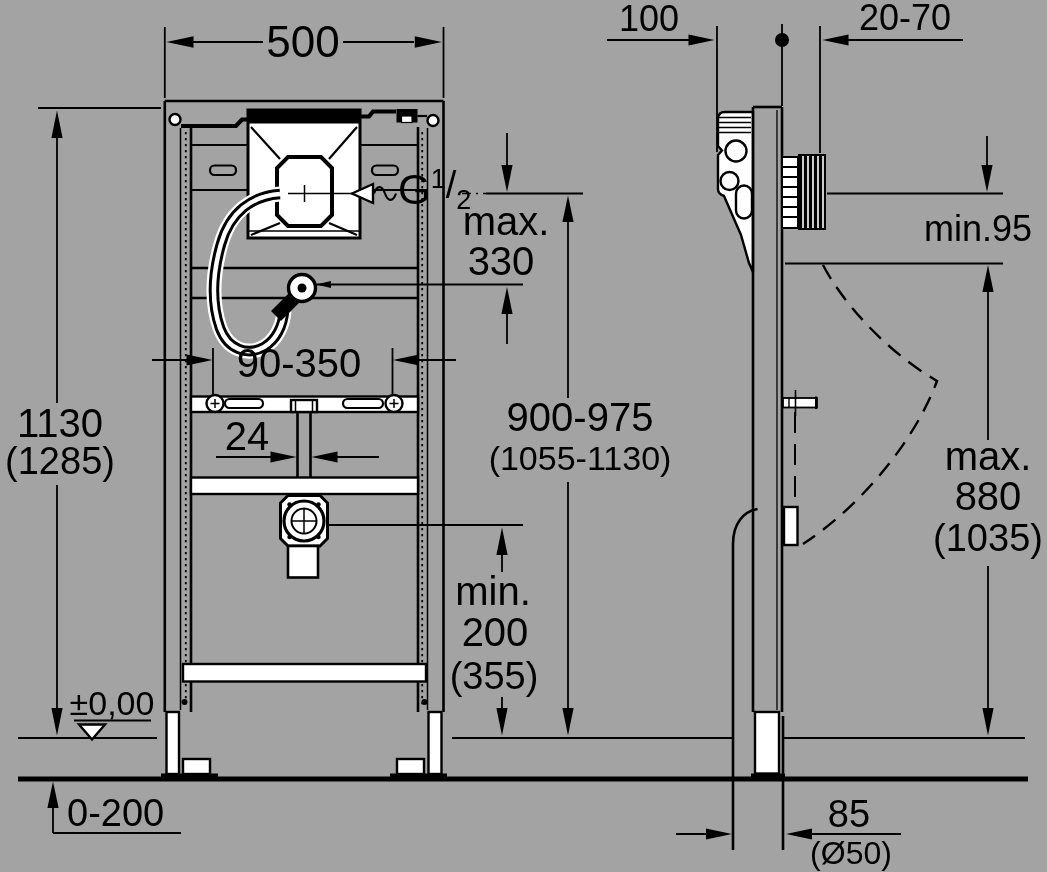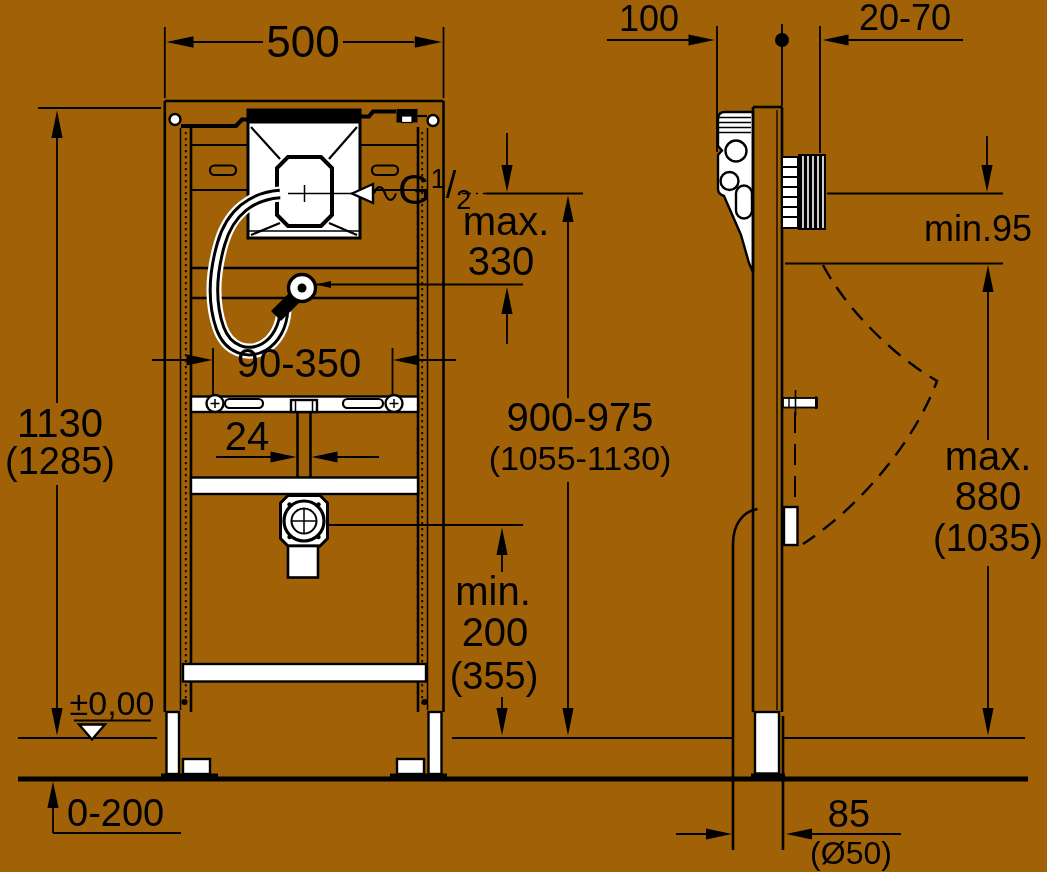--- a/index.html
+++ b/index.html
@@ -1,16 +1,16 @@
 <!DOCTYPE html>
 <html><head>
 <meta charset="utf-8">
 <style>
   html,body{margin:0;padding:0;background:#ffffff;}
-  .stage{width:1047px;height:872px;background:#a16207;position:relative;overflow:hidden;}
+  .stage{width:1047px;height:872px;background:#a3a3a3;position:relative;overflow:hidden;}
   svg{display:block;}
   
   .ol  {stroke:#000;stroke-width:2.6;fill:none;}          
   .ol2 {stroke:#000;stroke-width:2.2;fill:none;}
   .th  {stroke:#000;stroke-width:1.5;fill:none;}          
   .tk  {stroke:#000;stroke-width:4.2;fill:none;}          
   .dl  {stroke:#000;stroke-width:1.8;fill:none;}          
   .wf  {fill:#fff;}
   .bf  {fill:#000;stroke:none;}
   .ah  {fill:#000;stroke:none;}                           

